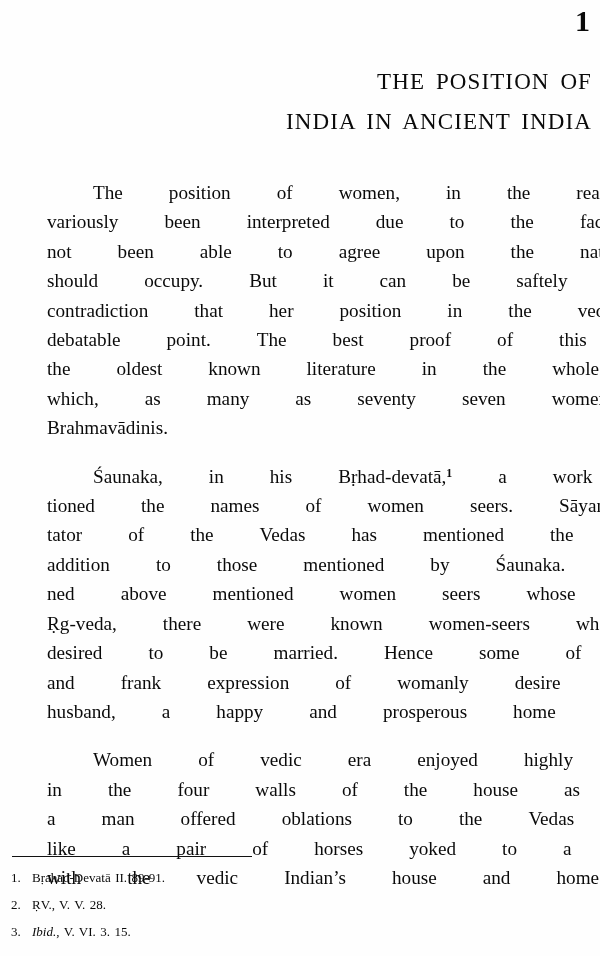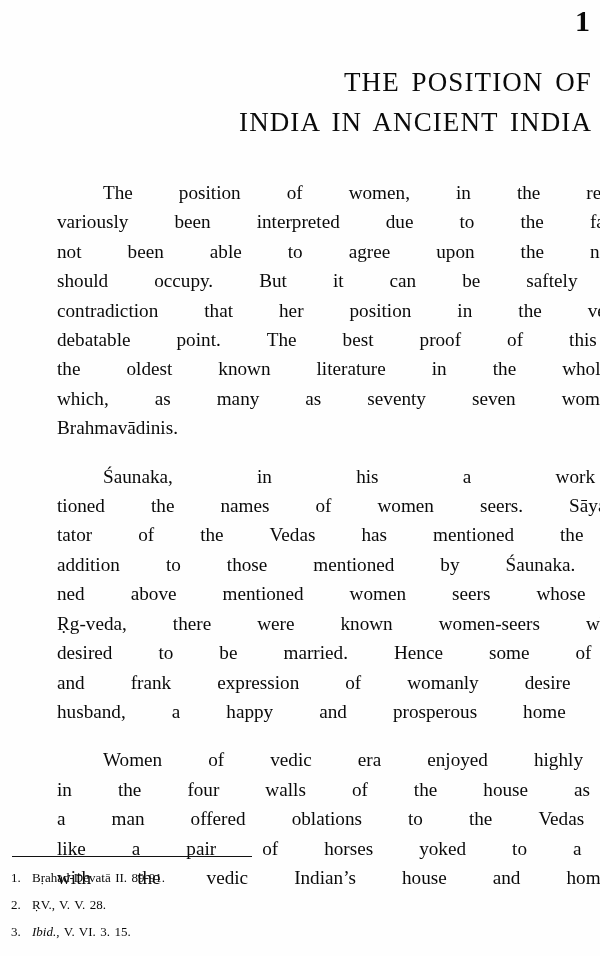--- a/index.html
+++ b/index.html
@@ -34,33 +34,33 @@
   
   .chapter-title {
     position: absolute;
     top: 62px;
     right: 8px;
     width: 560px;
     text-align: right;
   }
   .chapter-title .title-line {
     display: block;
-    font-size: 27px;
+    font-size: 23px;
     line-height: 40px;
     letter-spacing: 1.1px;
     word-spacing: 4px;
     font-weight: 400;
     white-space: nowrap;
   }
 
   
   .body-text {
     position: absolute;
     top: 178px;
-    left: 11px;
+    left: 1px;
     width: 584px;
   }
   .para {
     margin: 0 0 19px 0;
     font-size: 19.2px;
     line-height: 29.4px;
     text-align: justify;
     text-align-last: left;
     word-spacing: 0.6px;
   }
@@ -198,20 +198,21 @@
           <span>women</span>
         </span>
       <span class="line">Brahmavādinis.</span>
     </p>
 
     <p class="para indent">
       <span class="line justify">
           <span><span style="display:inline-block;width:46px"></span>Śaunaka,</span>
           <span>in</span>
           <span>his</span>
+          <span>Bṛhad-devatā,<sup>1</sup></span>
           <span>a</span>
           <span>work</span>
         </span>
       <span class="line justify">
           <span>tioned</span>
           <span>the</span>
           <span>names</span>
           <span>of</span>
           <span>women</span>
           <span>seers.</span>

